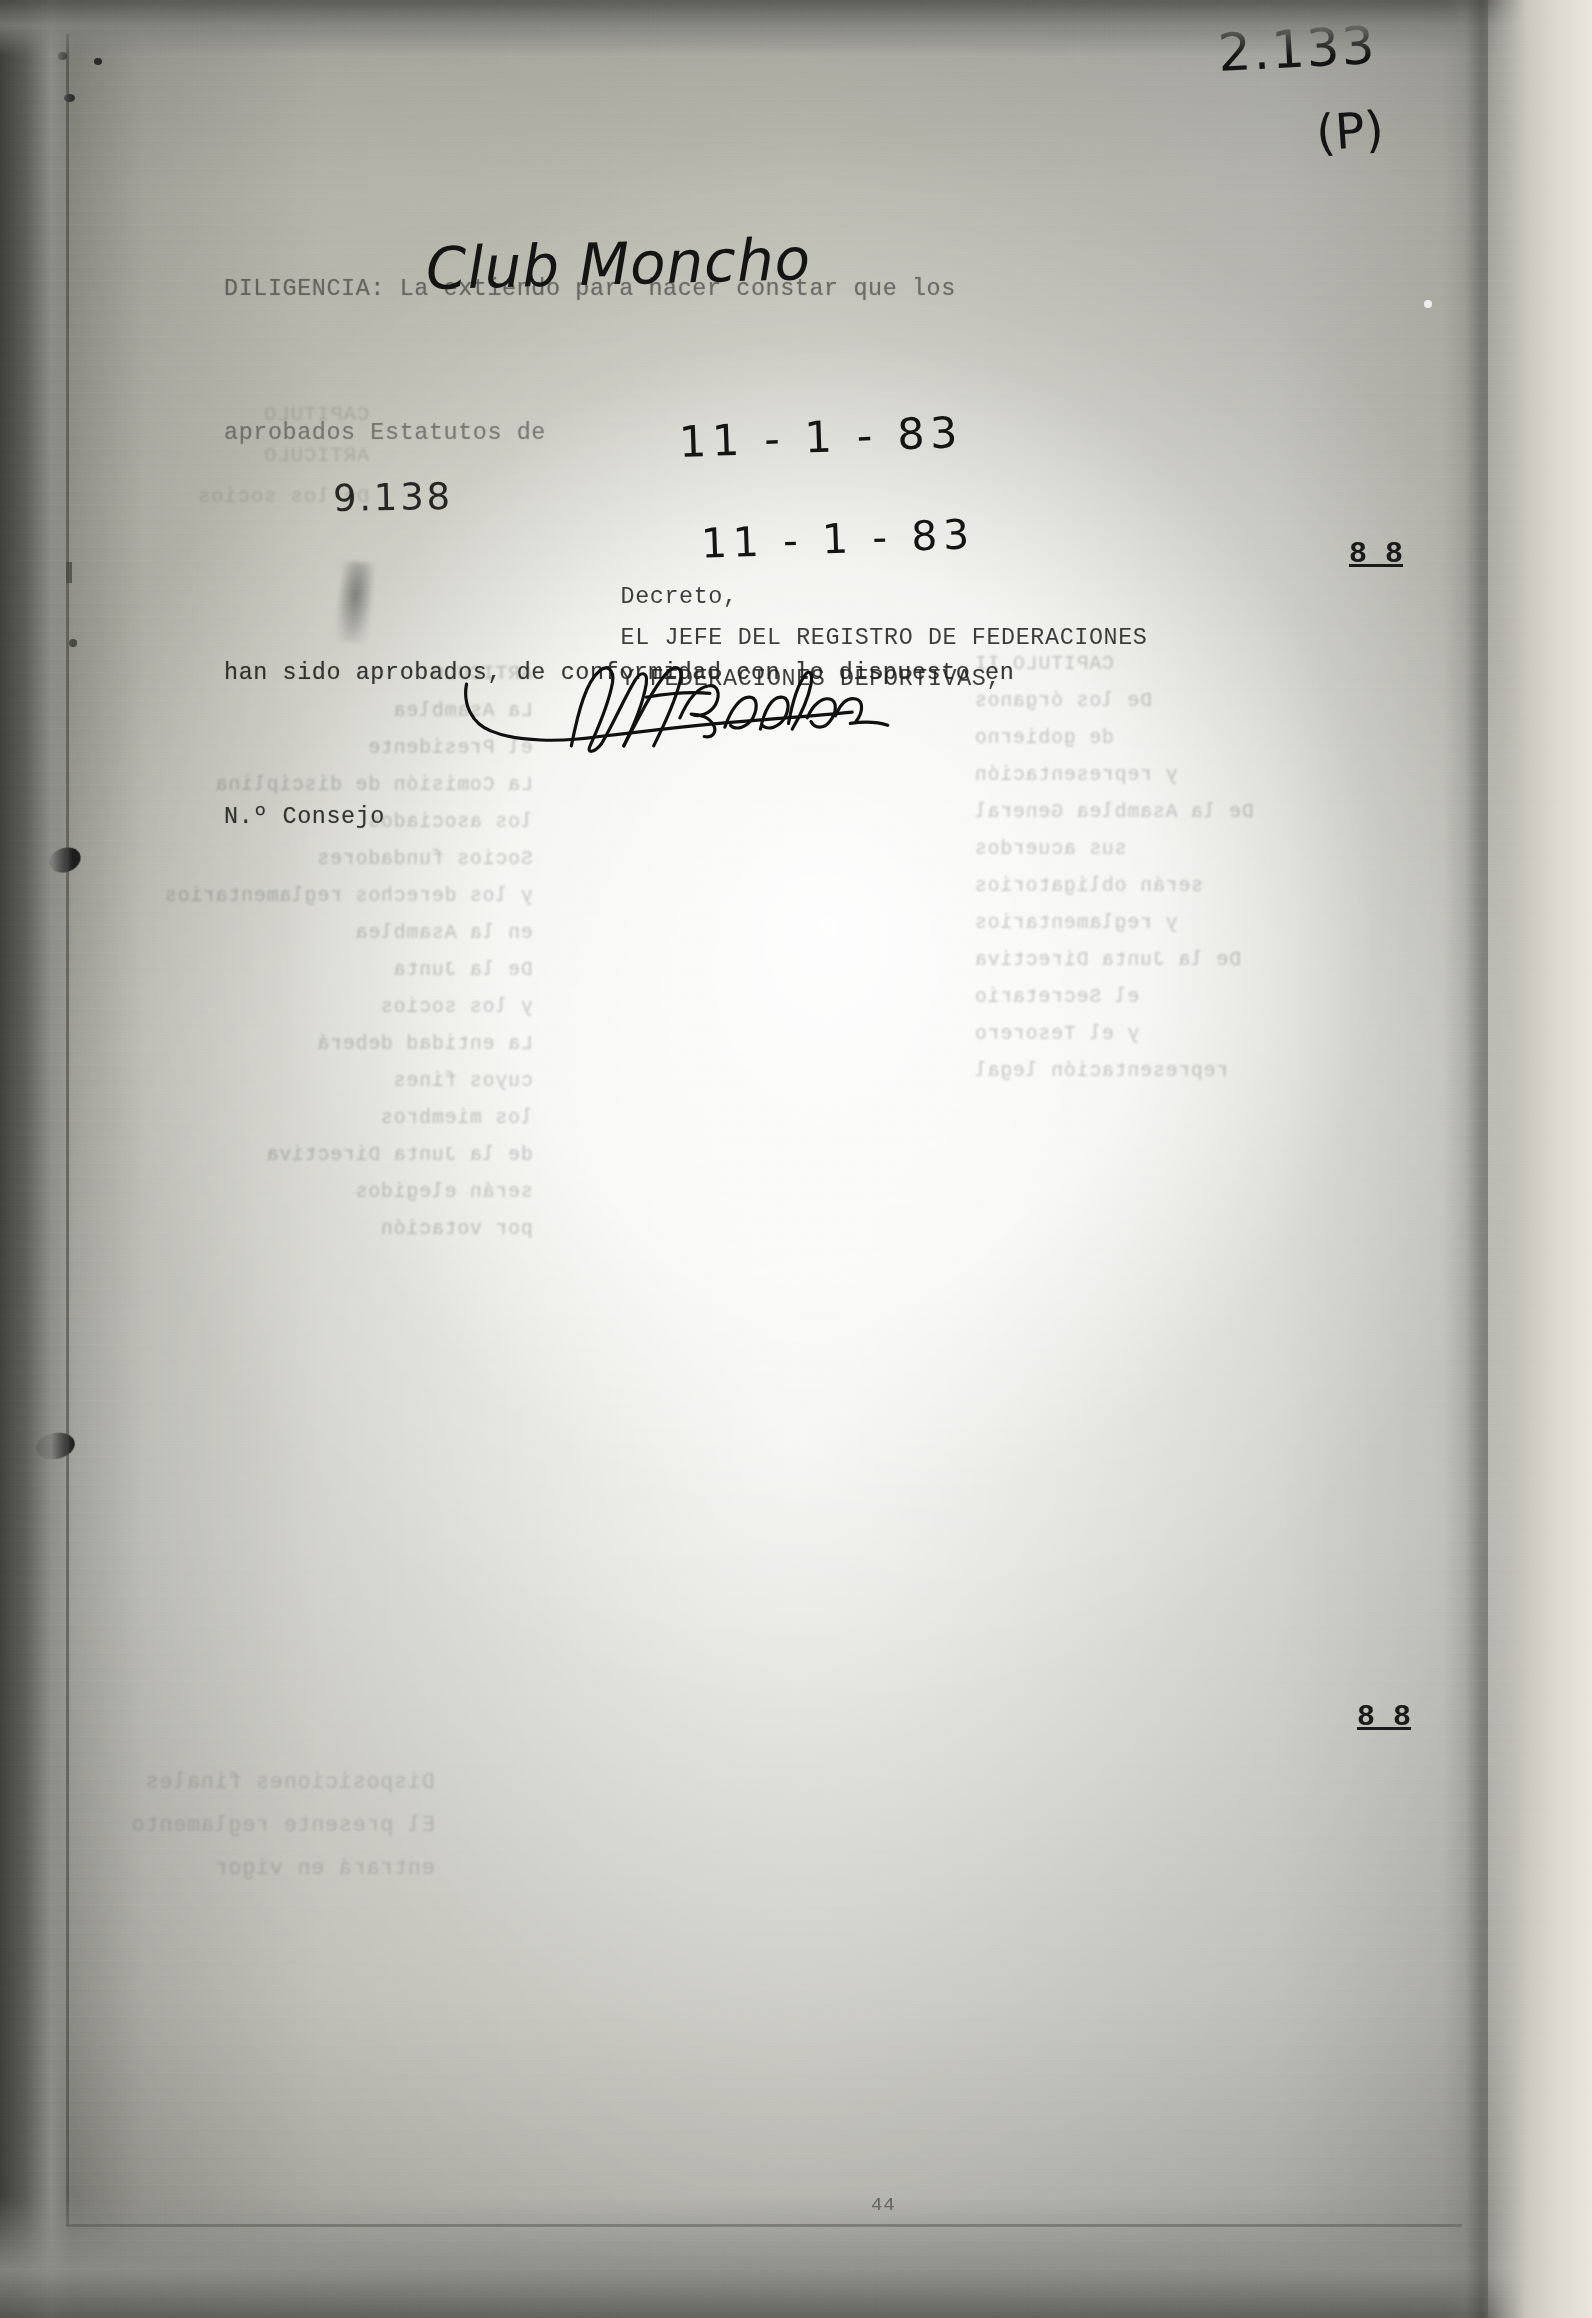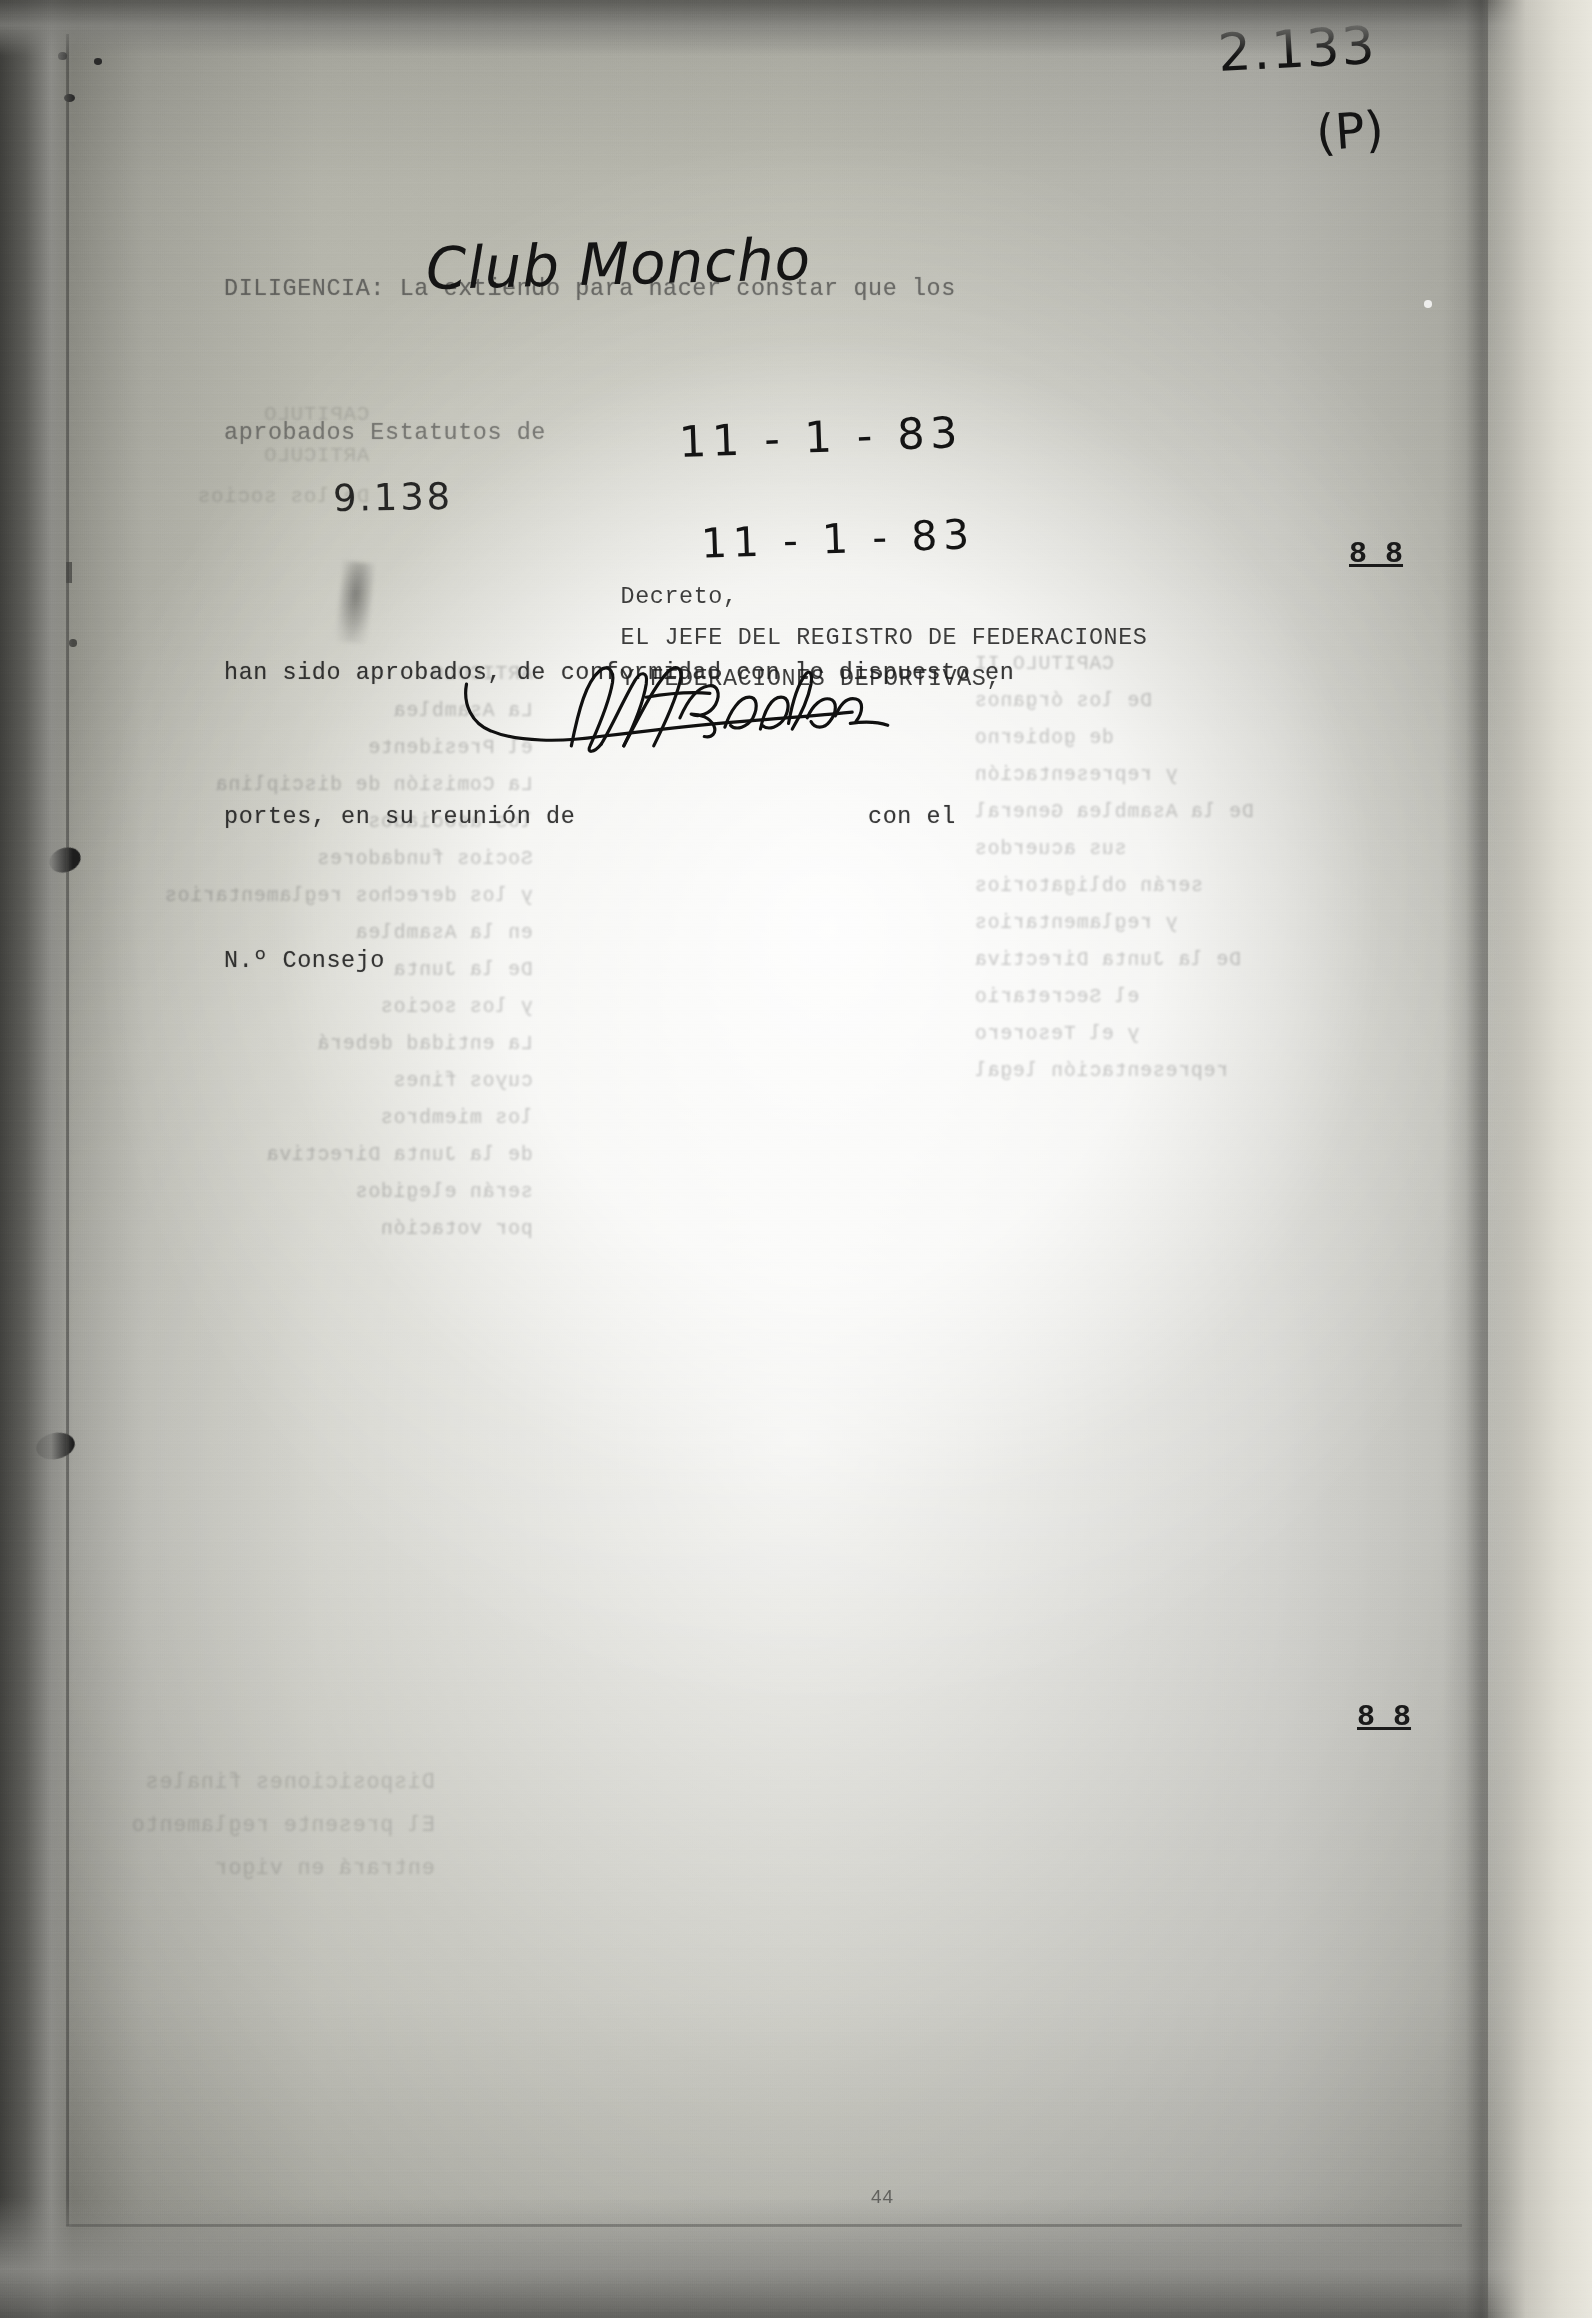--- a/index.html
+++ b/index.html
@@ -193,21 +193,21 @@
     font-size: 30px;
     line-height: 24px;
     font-weight: bold;
     text-decoration: underline;
   }
   #staple-a { left: 1349px; top: 542px; }
   #staple-b { left: 1357px; top: 1705px; }
   #tick-left-1 { position: absolute; left: 66px; top: 562px; width: 5.6px; height: 20.6px; background: rgba(40,40,38,0.6); }
   #tick-left-2 { position: absolute; left: 69px; top: 639px; width: 7.5px; height: 7.5px; background: rgba(40,40,38,0.7); border-radius: 50%; }
   #smudge-mid { position: absolute; left: 339px; top: 562px; width: 32px; height: 81px; background: radial-gradient(ellipse at 50% 40%, rgba(60,60,58,0.55) 0%, rgba(120,120,118,0.15) 70%, rgba(0,0,0,0) 100%); filter: blur(1.9px); transform: rotate(6deg); }
-  #bottom-mark { position: absolute; left: 871px; bottom: 111px; color: rgba(40,40,38,0.6); font-size: 19px; font-family: Liberation Sans, sans-serif; letter-spacing: 0.9px; }
+  #bottom-mark { position: absolute; left: 871px; bottom: 103px; color: rgba(40,40,38,0.6); font-size: 19px; font-family: Liberation Mono, monospace; letter-spacing: 0.9px; }
   #speck-1 { position: absolute; left: 1424px; top: 300px; width: 7.5px; height: 7.5px; border-radius: 50%; background: rgba(255,255,255,0.8); }
   #grain {
     position: absolute; left: 0; top: 0; width: 1593px; height: 2319px;
     background-image:
       repeating-linear-gradient(0deg, rgba(255,255,255,0.035) 0px, rgba(0,0,0,0.035) 0.9px, rgba(255,255,255,0.02) 1.9px, rgba(0,0,0,0.02) 2.8px),
       repeating-linear-gradient(90deg, rgba(255,255,255,0.02) 0px, rgba(0,0,0,0.025) 0.9px, rgba(255,255,255,0.015) 1.9px);
     pointer-events: none;
     mix-blend-mode: overlay;
     opacity: 0.55;
   }
@@ -252,21 +252,20 @@
 representación legal</div>
   <div class="ghost" id="ghost-col-c">Disposiciones finales
 El presente reglamento
 entrará en vigor</div>
 
   <div class="typed">
     <span class="ln faded">DILIGENCIA: La extiendo para hacer constar que los</span>
     <span class="ln faded2">aprobados Estatutos de</span>
     <span class="ln"></span>
     <span class="ln">han sido aprobados, de conformidad con lo dispuesto en</span>
-    <span class="ln">portes, en su reunión de                    con el</span>
     <span class="ln">N.º Consejo</span>
   </div>
 
   <div class="typed-sig-block">
     <span class="ln">Decreto,</span>
     <span class="ln">EL JEFE DEL REGISTRO DE FEDERACIONES</span>
     <span class="ln">Y FEDERACIONES DEPORTIVAS,</span>
   </div>
 
   <div class="hand" id="hand-folio">2.133</div>

